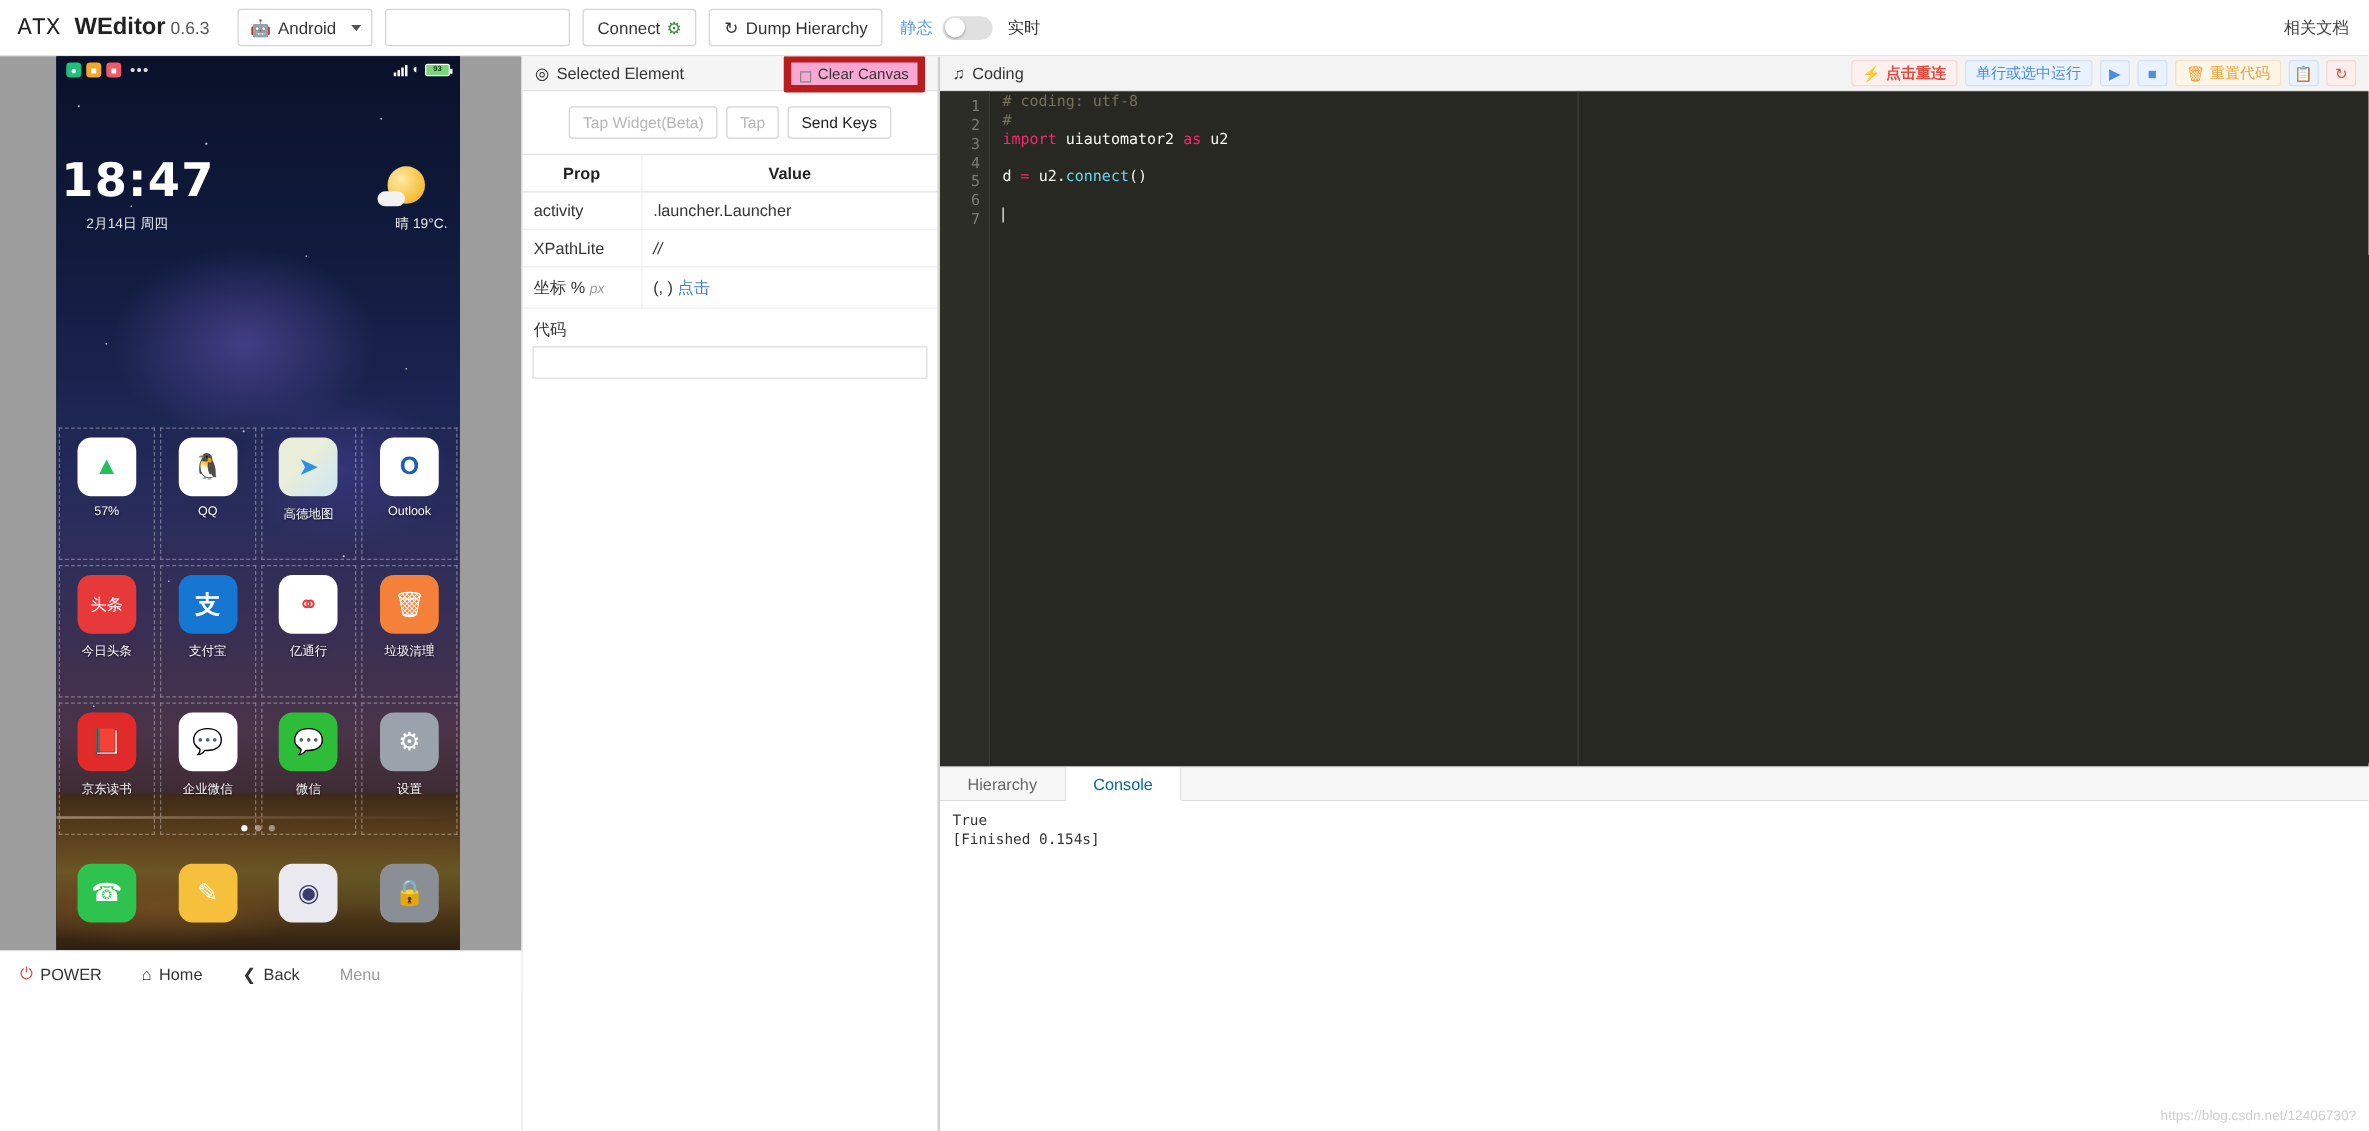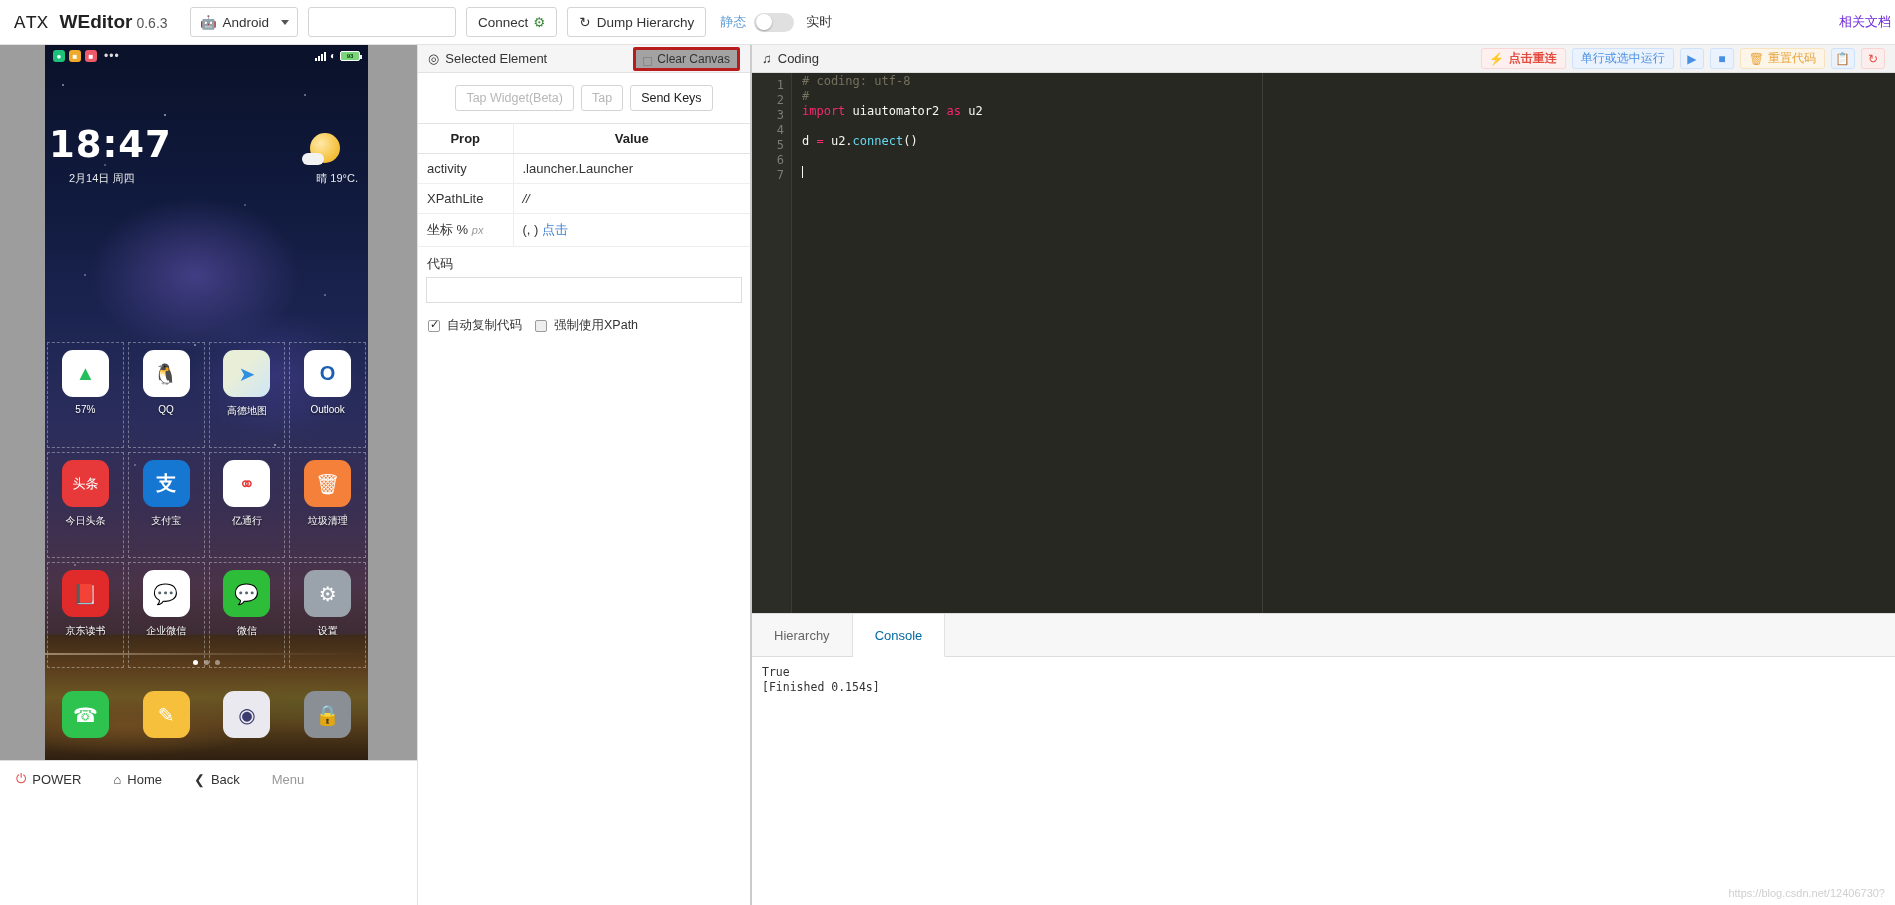--- a/index.html
+++ b/index.html
@@ -34,22 +34,22 @@
   .caret { width:0;height:0;border-left:4px solid transparent;border-right:4px solid transparent;
            border-top:5px solid #555; margin-left:12px; }
   .serial-input { width:148px; margin-left:10px; padding:0 6px; }
   .serial-input input { border:0; outline:0; width:100%; font-size:13px; font-family:"Liberation Sans",sans-serif; background:transparent;}
   .btn-connect { margin-left:10px; padding:0 11px; gap:5px; cursor:pointer; }
   .btn-dump { margin-left:10px; padding:0 11px; gap:6px; cursor:pointer; }
   .lbl-static { margin-left:14px; color:#5b9bd5; font-size:13px; }
   .toggle { margin-left:8px; width:40px; height:19px; border-radius:10px; background:#e0e0e0; position:relative; cursor:pointer; }
   .toggle .knob { position:absolute; top:1.5px; left:2px; width:16px; height:16px; border-radius:50%; background:#fff; box-shadow:0 1px 2px rgba(0,0,0,.3); }
   .lbl-realtime { margin-left:12px; color:#333; font-size:13px; }
-  .topright { position:absolute; right:4px; top:50%; transform:translateY(-50%);
-              font-size:13px; color:#6d28d9; }
+  .topright { position:absolute; right:16px; top:50%; transform:translateY(-50%);
+              font-size:13px; color:#404040; }
 
   
   #main { display:flex; height:860px; width:100%; }
 
   
   #device-pane { width:417px; background:#ffffff; position:relative; flex:none; }
   #device-frame { position:absolute; left:0; top:0; width:417px; height:715px; background:#9d9d9d; }
   #screen { position:absolute; left:45px; top:0; width:323px; height:715px; overflow:hidden;
             background:#0c1430; }
   .sky {
@@ -131,21 +131,21 @@
             padding:0 16px; cursor:pointer; }
   .pw-ic { color:#e34a4a; font-size:13px; }
   .dc-dim { color:#999; }
 
   
   #mid-pane { width:334px; flex:none; border-left:1px solid #e0e0e0; border-right:1px solid #ccc;
               background:#fff; display:flex; flex-direction:column; }
   .panel-head { height:28px; background:#f5f5f5; border-bottom:1px solid #e2e2e2;
                 display:flex; align-items:center; padding:0 10px; font-size:13px; color:#333; }
   .panel-head .ph-title { display:flex; align-items:center; gap:6px; }
-  .clear-canvas { margin-left:auto; border:3px solid #b91c1c; background:#a3a3a3; border-radius:2px;
+  .clear-canvas { margin-left:auto; border:6px solid #b91c1c; background:#f9a8d4; border-radius:2px;
                   font-size:12px; padding:2px 7px; display:flex; align-items:flex-end; gap:5px; cursor:pointer; }
   .cc-box { width:9px; height:9px; border:1px solid #888; display:inline-block; }
 
   .act-row { display:flex; justify-content:center; gap:7px; padding:12px 0 12px 0; }
   .act-btn { border:1px solid #d4d4d4; background:#fff; border-radius:3px; font-size:12.5px;
              padding:5px 10px; color:#222; cursor:pointer; }
   .act-btn.dis { color:#b7b7b7; }
 
   table.props { width:100%; border-collapse:collapse; font-size:13px; }
   table.props th { text-align:center; font-weight:bold; padding:7px 9px; border-top:1px solid #e3e3e3;
@@ -188,21 +188,21 @@
             line-height:15px; user-select:none; border-right:1px solid #3a3b33; }
   .codearea { flex:1; padding:1px 0 0 10px; line-height:15px; color:#f8f8f2; position:relative; }
   .codearea .ln { white-space:pre; height:15px; }
   .c-comment { color:#75715e; }
   .c-kw { color:#f92672; }
   .c-fn { color:#66d9ef; }
   .c-plain { color:#f8f8f2; }
   .c-cursor { display:inline-block; width:1px; height:12px; background:#f8f8f2; vertical-align:middle; }
   .vline { position:absolute; top:0; bottom:0; left:470px; width:1px; background:#3f4038; }
 
-  .bottom-tabs { height:44px; background:#f7f7f7; border-top:1px solid #ddd; border-bottom:1px solid #ddd;
+  .bottom-tabs { height:28px; background:#f7f7f7; border-top:1px solid #ddd; border-bottom:1px solid #ddd;
                  display:flex; align-items:stretch; }
   .btab { padding:0 22px; display:flex; align-items:center; font-size:13px; color:#666;
           border-right:1px solid #e2e2e2; cursor:pointer; }
   .btab.active { background:#fff; color:#0369a1; border-bottom:1px solid #fff; margin-bottom:-1px; }
   #console { flex:1; background:#fff; padding:8px 10px; font-family:"DejaVu Sans Mono", monospace;
              font-size:11.5px; color:#333; line-height:15px; position:relative; }
   .wm { position:absolute; right:10px; bottom:4px; color:#cfcfcf; font-size:11px;
         font-family:"Liberation Sans",sans-serif; }
 </style>
 </head>
@@ -421,26 +421,20 @@
           <span>(, )</span>
           <span class="link">点击</span>
         </td>
       </tr>
     </tbody>
       </table>
 
     <div class="code-label">代码</div>
     <div class="code-box"></div>
 
-    <div class="checks">
-      <span class="cb checked"></span>
-      <span>自动复制代码</span>
-      <span class="cb grey" style="margin-left:6px;"></span>
-      <span>强制使用XPath</span>
-    </div>
   </div>
 
   <div id="right-pane">
     <div class="coding-head">
       <span class="ch-title">
         <span>♫</span>
         <span>Coding</span>
       </span>
       <span class="code-tools">
         <span class="tbtn reconnect">

